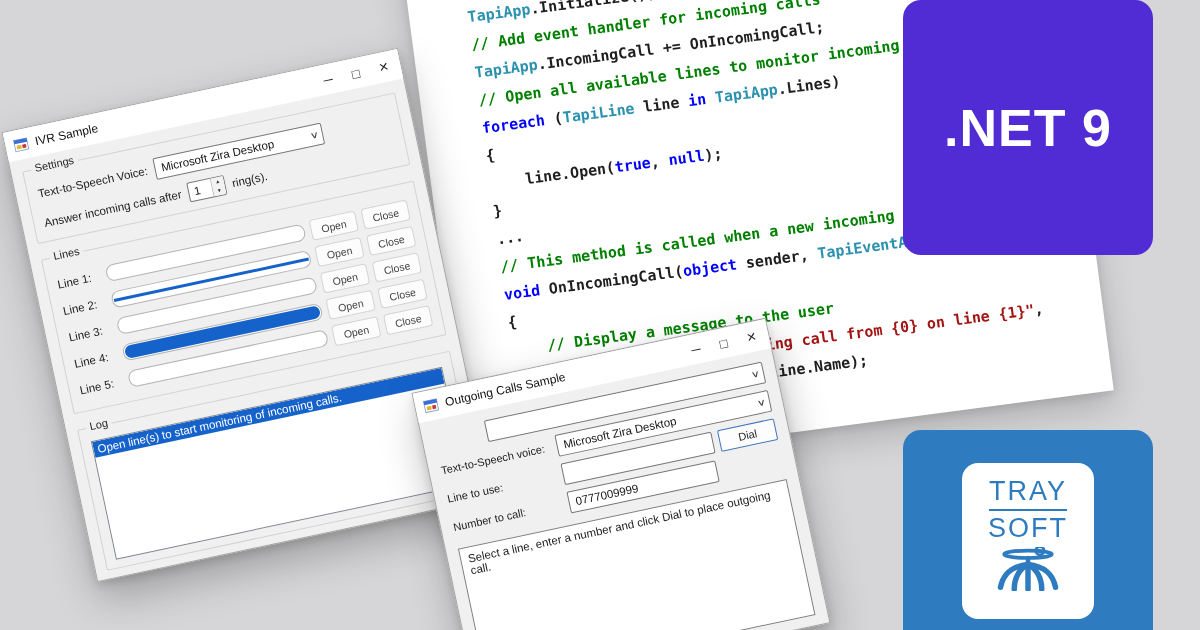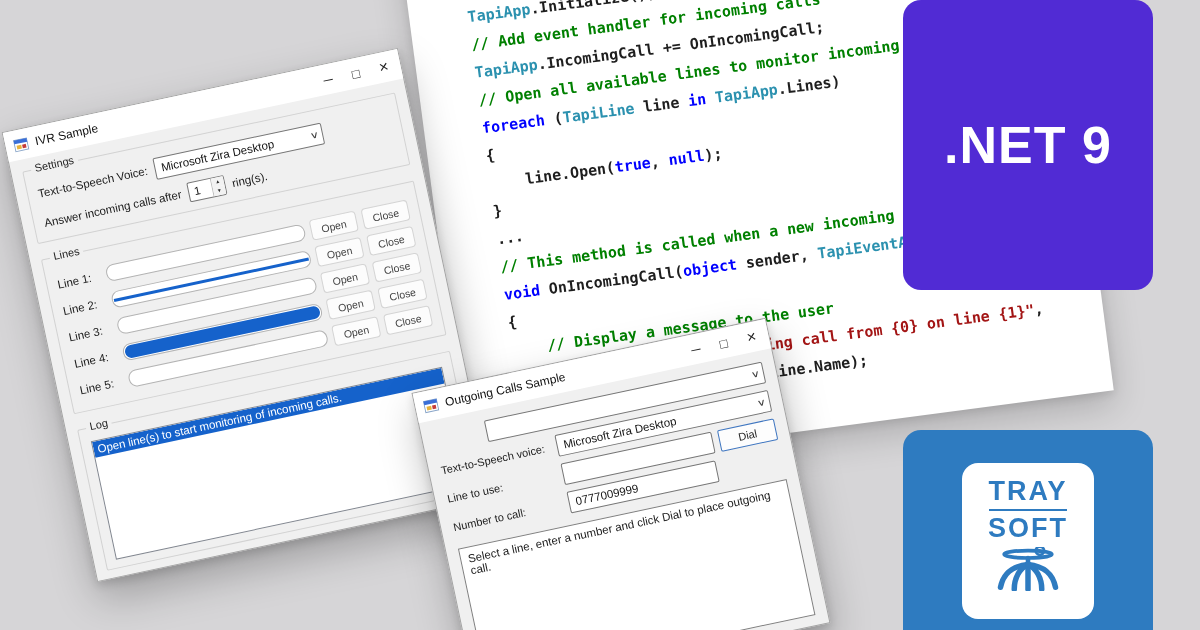--- a/index.html
+++ b/index.html
@@ -68,26 +68,26 @@
   .olbl{width:112px;font-size:11px;color:#1a1a1a;white-space:nowrap;flex:0 0 auto;}
   .grow{flex:1 1 auto;}
   .combo.topcombo{flex:1 1 auto;margin-left:52px;}
   .field.numf{width:152px;flex:0 0 auto;}
   .dial{width:58px;height:22px;background:#fdfdfd;border:1px solid #3f76c0;border-radius:2px;font-size:11px;color:#222;
         font-family:"Liberation Sans",sans-serif;padding:0;flex:0 0 auto;}
   .infobox{flex:1 1 auto;background:#fff;border:1px solid #808080;margin-top:5px;padding:5px 7px;font-size:11.5px;color:#1a1a1a;}
 
   
   .badge{position:absolute;border-radius:18px;}
-  .badge.dotnet{left:903px;top:0;width:250px;height:290px;background:#512bd4;z-index:5;display:flex;align-items:center;justify-content:center;}
+  .badge.dotnet{left:903px;top:0;width:250px;height:255px;background:#512bd4;z-index:5;display:flex;align-items:center;justify-content:center;}
   .dotnet-text{color:#fff;font-size:52px;font-weight:bold;letter-spacing:1px;}
   .badge.traysoft{left:903px;top:430px;width:250px;height:220px;background:#2e7bc0;z-index:2;display:flex;align-items:flex-start;justify-content:center;}
   .ts-card{margin-top:33px;width:132px;height:156px;background:#fff;border-radius:16px;display:flex;flex-direction:column;
            align-items:center;justify-content:flex-start;padding-top:14px;box-sizing:border-box;color:#2e7bc0;}
-  .ts-word{font-size:27px;font-weight:bold;letter-spacing:2px;line-height:1.08;}
+  .ts-word{font-size:27px;font-weight:normal;letter-spacing:2px;line-height:1.08;}
   .ts-div{width:78px;height:2px;background:currentColor;margin:3px 0;}
   .ts-hand{margin-top:4px;}
 </style>
 </head>
 <body>
 
 <div class="stage" style="background: rgb(214, 213, 215);">
 
   <div class="paper">
     <div class="code">

